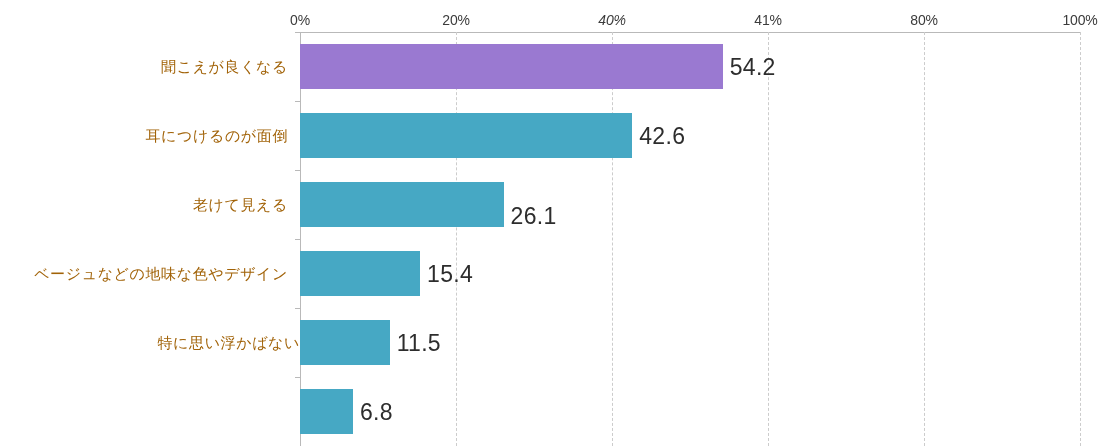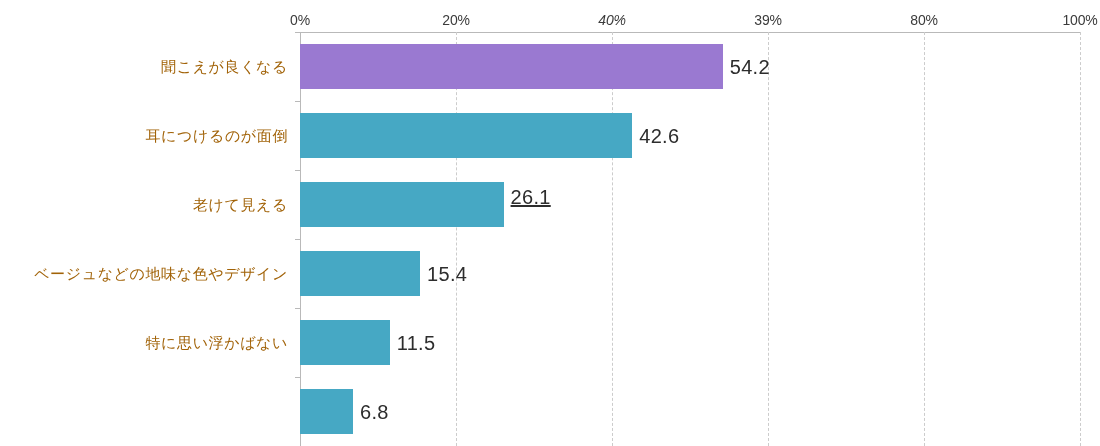--- a/index.html
+++ b/index.html
@@ -83,47 +83,47 @@
     line-height: 20px;
   }
 
   
   .bar {
     position: absolute;
     left: 0;
   }
   .value-label {
     position: absolute;
-    font-size: 20px;
+    font-size: 23px;
     color: #2d2d2d;
     white-space: nowrap;
     line-height: 20px;
     letter-spacing: 0.3px;
   }
 </style>
 </head>
 <body>
 
 <div id="chart-root">
 
   <div id="x-tick-labels">
       <div class="x-tick-label" style="left: 300px;">0%</div>
       <div class="x-tick-label" style="left: 456px;">20%</div>
       <div class="x-tick-label" style="left: 612px; font-style: italic;">40%</div>
-      <div class="x-tick-label" style="left: 768px;">39%</div>
+      <div class="x-tick-label" style="left: 768px;">41%</div>
       <div class="x-tick-label" style="left: 924px;">80%</div>
       <div class="x-tick-label" style="left: 1080px;">100%</div>
     </div>
 
   <div id="cat-labels">
       <div class="cat-label-box" style="top: 56.5px;">聞こえが良くなる</div>
       <div class="cat-label-box" style="top: 125.5px;">耳につけるのが面倒</div>
       <div class="cat-label-box" style="top: 194.5px;">老けて見える</div>
       <div class="cat-label-box" style="top: 263.5px;">ベージュなどの地味な色やデザイン</div>
-      <div class="cat-label-box" style="top: 332.5px;">特に思い浮かばない</div>
+      <div class="cat-label-box" style="top: 332.5px; padding-left: 12px;">特に思い浮かばない</div>
       <div class="cat-label-box" style="top: 401.5px; margin-top: 41px;">その他</div>
     </div>
 
   <div id="plot-area">
     <div id="plot-top-border"></div>
     <div id="y-axis-line"></div>
     <div id="gridlines">
         <div class="gridline" style="left: 156px;"></div>
         <div class="gridline" style="left: 312px;"></div>
         <div class="gridline" style="left: 468px;"></div>
@@ -142,20 +142,20 @@
         <div class="bar" style="top: 12px; width: 422.76px; height: 45px; background: rgb(154, 121, 209);"></div>
         <div class="bar" style="top: 81px; width: 332.28px; height: 45px; background: rgb(70, 168, 196);"></div>
         <div class="bar" style="top: 150px; width: 203.58px; height: 45px; background: rgb(70, 168, 196);"></div>
         <div class="bar" style="top: 219px; width: 120.12px; height: 45px; background: rgb(70, 168, 196);"></div>
         <div class="bar" style="top: 288px; width: 89.7px; height: 45px; background: rgb(70, 168, 196);"></div>
         <div class="bar" style="top: 357px; width: 53.04px; height: 45px; background: rgb(70, 168, 196);"></div>
       </div>
     <div id="value-labels">
         <div class="value-label" style="left: 429.76px; top: 24.5px;">54.2</div>
         <div class="value-label" style="left: 339.28px; top: 93.5px;">42.6</div>
-        <div class="value-label" style="left: 210.58px; top: 155px; text-decoration: underline;">26.1</div>
+        <div class="value-label" style="left: 210.58px; top: 174px;">26.1</div>
         <div class="value-label" style="left: 127.12px; top: 231.5px;">15.4</div>
         <div class="value-label" style="left: 96.7px; top: 300.5px;">11.5</div>
         <div class="value-label" style="left: 60.04px; top: 369.5px;">6.8</div>
       </div>
   </div>
 
 </div>
 
 </body></html>

